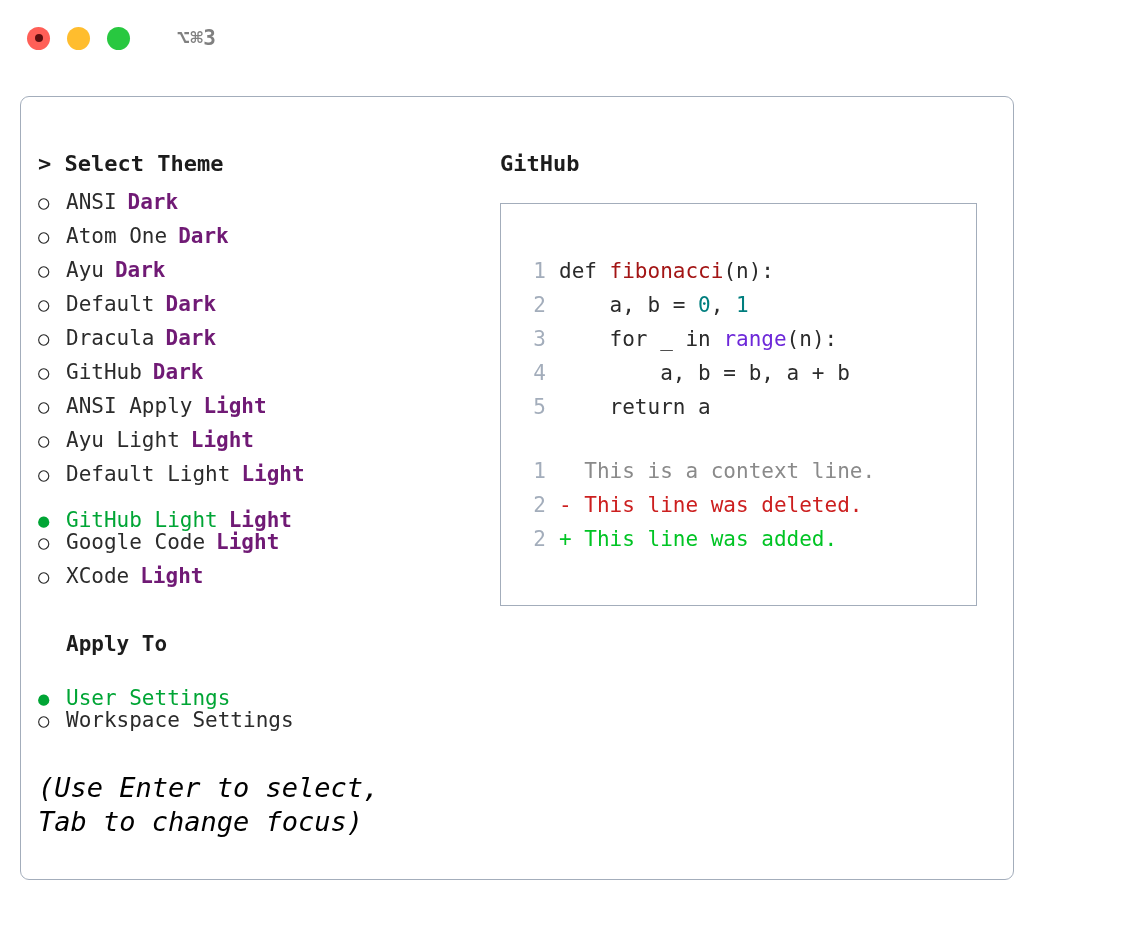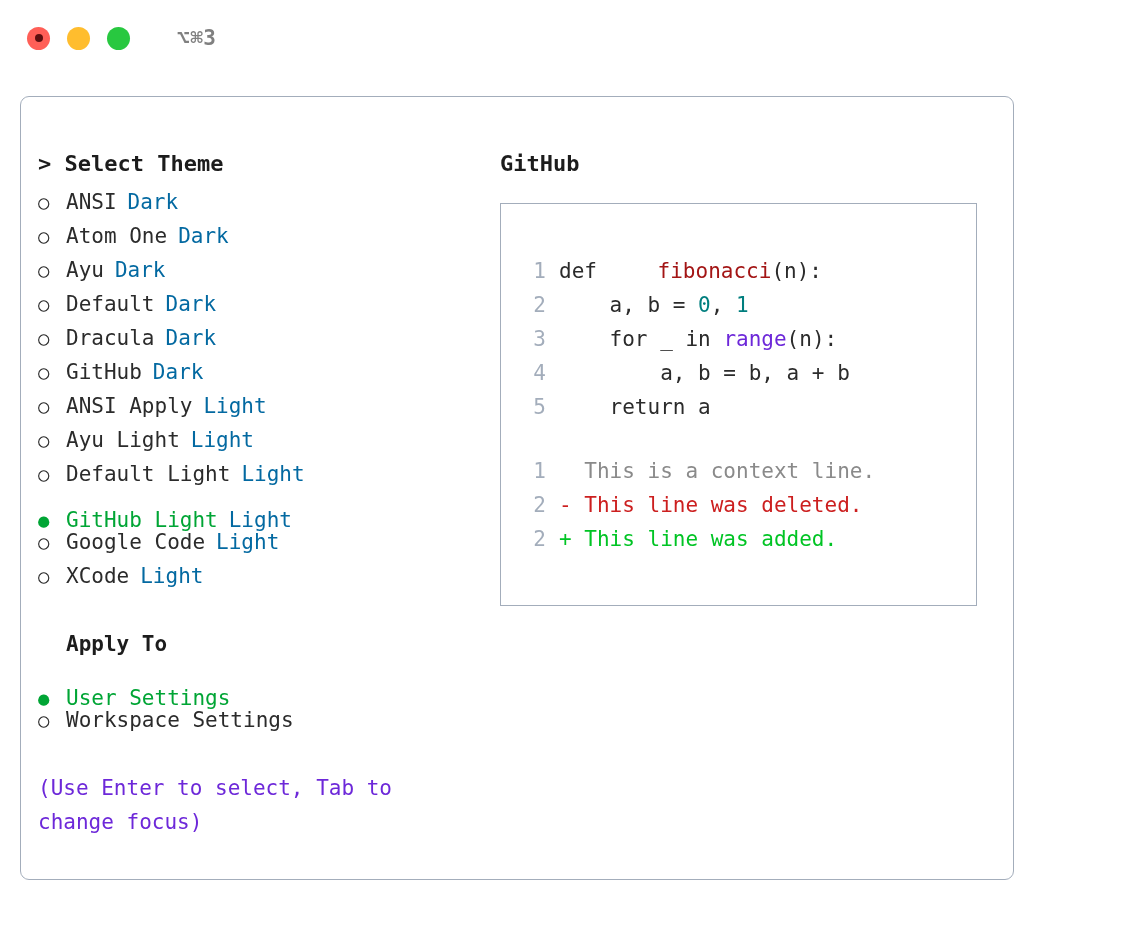--- a/index.html
+++ b/index.html
@@ -119,43 +119,45 @@
     font-size: 19px;
     color: #2b2b2b;
     text-align: left;
   }
   .marker.selected {
     color: #00a535;
   }
   .row .label { color: #2b2b2b; }
   .row.selected .label { color: #00a535; margin-top: 12px; }
   .row .variant {
-    color: #0369a1;
+    color: #701a75;
     margin-left: 11px;
+    font-weight: bold;
   }
 
   .group-label {
     font-size: 21px;
     font-weight: bold;
     color: #1c1c1c;
     line-height: 34px;
     height: 34px;
     padding-left: 28px;
     white-space: pre;
   }
 
   .spacer-lg { height: 34px; }
   .spacer-md { height: 34px; }
 
   .hint {
-    font-size: 21px;
-    line-height: 34px;
-    color: #6d28d9;
+    font-size: 27px;
+    line-height: 34px;
+    color: #000000;
     width: 400px;
     white-space: pre-wrap;
+    font-style: italic;
   }
 
   
   .preview-box {
     position: absolute;
     left: 479px;
     top: 106px;
     width: 477px;
     height: 403px;
     border: 1.6px solid #a3adbb;
@@ -179,21 +181,21 @@
   }
   .lineno {
     width: 26px;
     flex: 0 0 26px;
     text-align: right;
     color: #a3adbb;
     margin-right: 13px;
   }
   .code-text { white-space: pre; }
   .tok-plain { color: #2b2b2b; }
-  .tok-func  { color: #a31515; margin-left: 48px; }
+  .tok-func  { color: #a31515; }
   .tok-num   { color: #007e7e; }
   .tok-builtin { color: #6d28d9; }
 
   .diff-gap { height: 30px; }
   .diff-line .lineno { color: #a3adbb; }
   .diff-ctx  { color: #8a8a8a; }
   .diff-del  { color: #cc1f1f; }
   .diff-add  { color: #00c424; }
 </style>
 </head>

